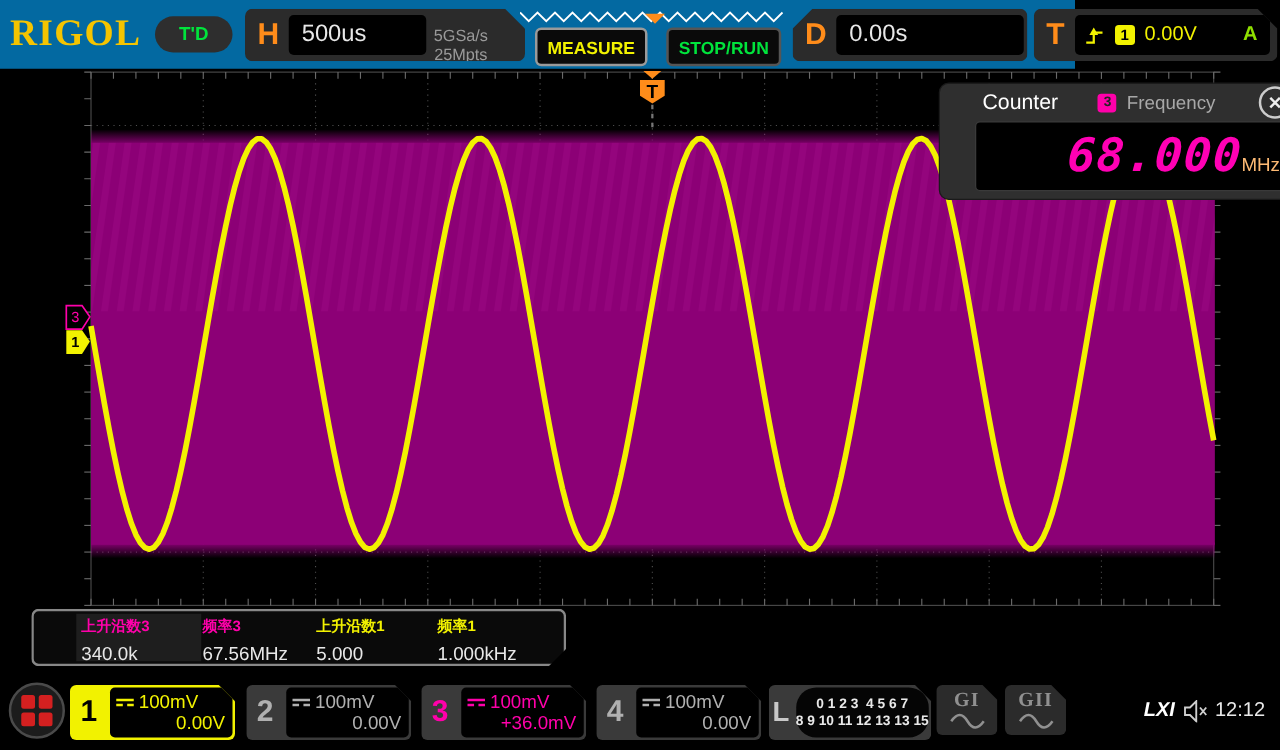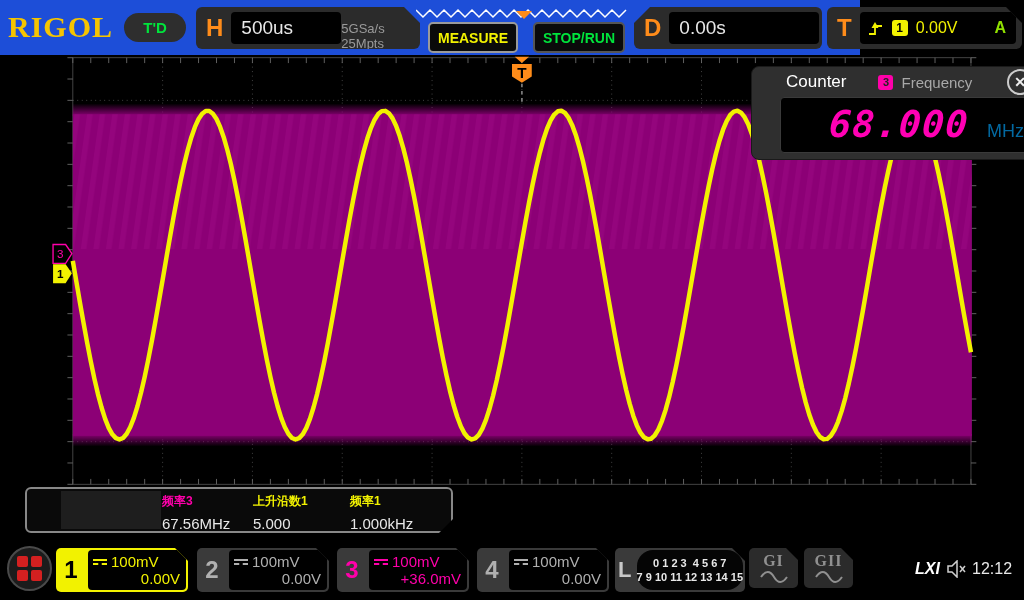--- a/index.html
+++ b/index.html
@@ -1,34 +1,34 @@
 <!DOCTYPE html>
 <html><head>
 <meta charset="utf-8">
 <style>
   html,body{margin:0;padding:0;background:#000;}
   body{width:1024px;height:600px;position:relative;overflow:hidden;
        font-family:"Liberation Sans",sans-serif;-webkit-font-smoothing:antialiased;}
   .abs{position:absolute;}
 
   
-  #topbar{left:0;top:0;width:860px;height:55px;background:#1d4ed8;}
+  #topbar{left:0;top:0;width:860px;height:55px;background:#0369a1;}
   #logo{left:8px;top:10px;font-family:"Liberation Serif",serif;font-weight:bold;
         font-size:30px;color:#f5c400;letter-spacing:1px;}
   #trig-status{left:124px;top:13px;width:62px;height:29px;background:#2e2e2e;
         border-radius:15px;color:#00e43c;font-weight:bold;font-size:15px;
         display:flex;align-items:center;justify-content:center;}
   .panel{background:#2b2b2b;border-radius:6px;}
   .chamfer-tr{clip-path:polygon(0 0,calc(100% - 16px) 0,100% 16px,100% 100%,0 100%);}
   .chamfer-tl{clip-path:polygon(16px 0,100% 0,100% 100%,0 100%,0 16px);}
   #h-panel{left:196px;top:7px;width:224px;height:42px;display:flex;align-items:center;}
   .panel-letter{font-weight:bold;font-size:24px;color:#ff8c1a;padding:0 8px 0 10px;}
   .panel-display{background:#000;border-radius:4px;color:#e8e8e8;}
   #h-display{width:100px;height:32px;font-size:19px;display:flex;align-items:center;padding-left:10px;text-align:right;}
-  #h-rates{color:#9a9a9a;font-size:13px;line-height:15px;text-align:left;flex:1;padding-right:24px;margin-top:16px;}
+  #h-rates{color:#9a9a9a;font-size:13px;line-height:15px;text-align:center;flex:1;padding-right:24px;margin-top:16px;}
   #zigzag-wrap{left:416px;top:2px;width:218px;height:20px;}
   .btn{background:#0a0a0a;border:2px solid #9a9a9a;border-radius:5px;
        display:flex;align-items:center;justify-content:center;font-weight:bold;font-size:14px;}
   #measure-btn{left:428px;top:22px;width:86px;height:27px;color:#f2f200;}
   #stoprun-btn{left:533px;top:22px;width:88px;height:27px;color:#00e43c;border-color:#555;}
   #d-panel{left:634px;top:7px;width:188px;height:42px;display:flex;align-items:center;}
   #d-display{width:140px;height:32px;font-size:19px;display:flex;align-items:center;padding-left:10px;}
   #t-panel{left:827px;top:7px;width:195px;height:42px;display:flex;align-items:center;}
   #t-display{flex:1;height:32px;margin-right:6px;display:flex;align-items:center;gap:8px;padding:0 8px;}
   .src-badge{background:#f2f200;color:#000;font-weight:bold;font-size:12px;
@@ -46,21 +46,21 @@
   #counter-title{color:#fff;font-size:17px;}
   #counter-badge{margin-left:32px;background:#ff00aa;color:#222;font-weight:bold;font-size:11px;
         width:15px;height:15px;border-radius:3px;display:flex;align-items:center;justify-content:center;}
   #counter-mode{color:#a8a8a8;font-size:15px;margin-left:8px;flex:1;}
   #counter-close{width:22px;height:22px;border:2px solid #ccc;border-radius:50%;color:#eee;
         font-size:14px;font-weight:bold;display:flex;align-items:center;justify-content:center;cursor:pointer;}
   #counter-display{margin:0 4px;height:54px;background:#000;border-radius:4px;border:1px solid #3a3a3a;
         display:flex;align-items:baseline;justify-content:flex-end;padding-right:14px;}
   #counter-value{font-family:"DejaVu Sans Mono",monospace;font-weight:bold;font-style:italic;
         font-size:37px;color:#ff00b4;letter-spacing:1px;transform:skewX(-4deg);line-height:54px;}
-  #counter-unit{color:#0369a1;font-size:18px;margin-left:18px;}
+  #counter-unit{color:#fdba74;font-size:15px;margin-left:0;}
 
   
   #meas{left:25px;top:487px;width:428px;height:46px;background:#0a0a0a;
         border:2px solid #888;border-radius:6px;box-sizing:border-box;
         clip-path:polygon(0 0,100% 0,100% calc(100% - 14px),calc(100% - 14px) 100%,0 100%);}
   .meas-col{position:absolute;top:4px;width:95px;}
   .meas-label{font-size:12px;font-weight:bold;white-space:nowrap;}
   .meas-value{font-size:15px;color:#e8e8e8;margin-top:5px;white-space:nowrap;}
   #meas-hl{position:absolute;left:34px;top:2px;width:100px;height:38px;background:#1e1e1e;}
 
@@ -368,20 +368,24 @@
     <div id="counter-close">✕</div>
   </div>
   <div id="counter-display">
     <span id="counter-value">68.000</span>
     <span id="counter-unit">MHz</span>
   </div>
 </div>
 
 <div class="abs" id="meas">
   <div id="meas-hl"></div>
+  <div class="meas-col" style="left:38px">
+    <div class="meas-label" style="color:#ff00aa">上升沿数3</div>
+    <div class="meas-value">340.0k</div>
+  </div>
   <div class="meas-col" style="left:135px">
     <div class="meas-label" style="color:#ff00aa">频率3</div>
     <div class="meas-value">67.56MHz</div>
   </div>
   <div class="meas-col" style="left:226px">
     <div class="meas-label" style="color:#f2f200">上升沿数1</div>
     <div class="meas-value">5.000</div>
   </div>
   <div class="meas-col" style="left:323px">
     <div class="meas-label" style="color:#f2f200">频率1</div>
@@ -452,21 +456,21 @@
         <span>100mV</span>
       </div>
       <div class="ch-row2">0.00V</div>
     </div>
   </div>
 
   <div id="la-box">
     <div id="la-letter">L</div>
     <div id="la-digits">
       <div>0 1 2 3  4 5 6 7</div>
-      <div>7 9 10 11 12 13 14 15</div>
+      <div>8 9 10 11 12 13 13 15</div>
     </div>
   </div>
 
   <div class="gen-box" id="gen1">
     <span class="gen-label">GI</span>
     <svg width="30" height="14" viewBox="0 0 30 14">
       <path d="M2 7 Q9 -3 15 7 Q21 17 28 7" fill="none" stroke="#909090" stroke-width="2"></path>
     </svg>
   </div>
   <div class="gen-box" id="gen2">

